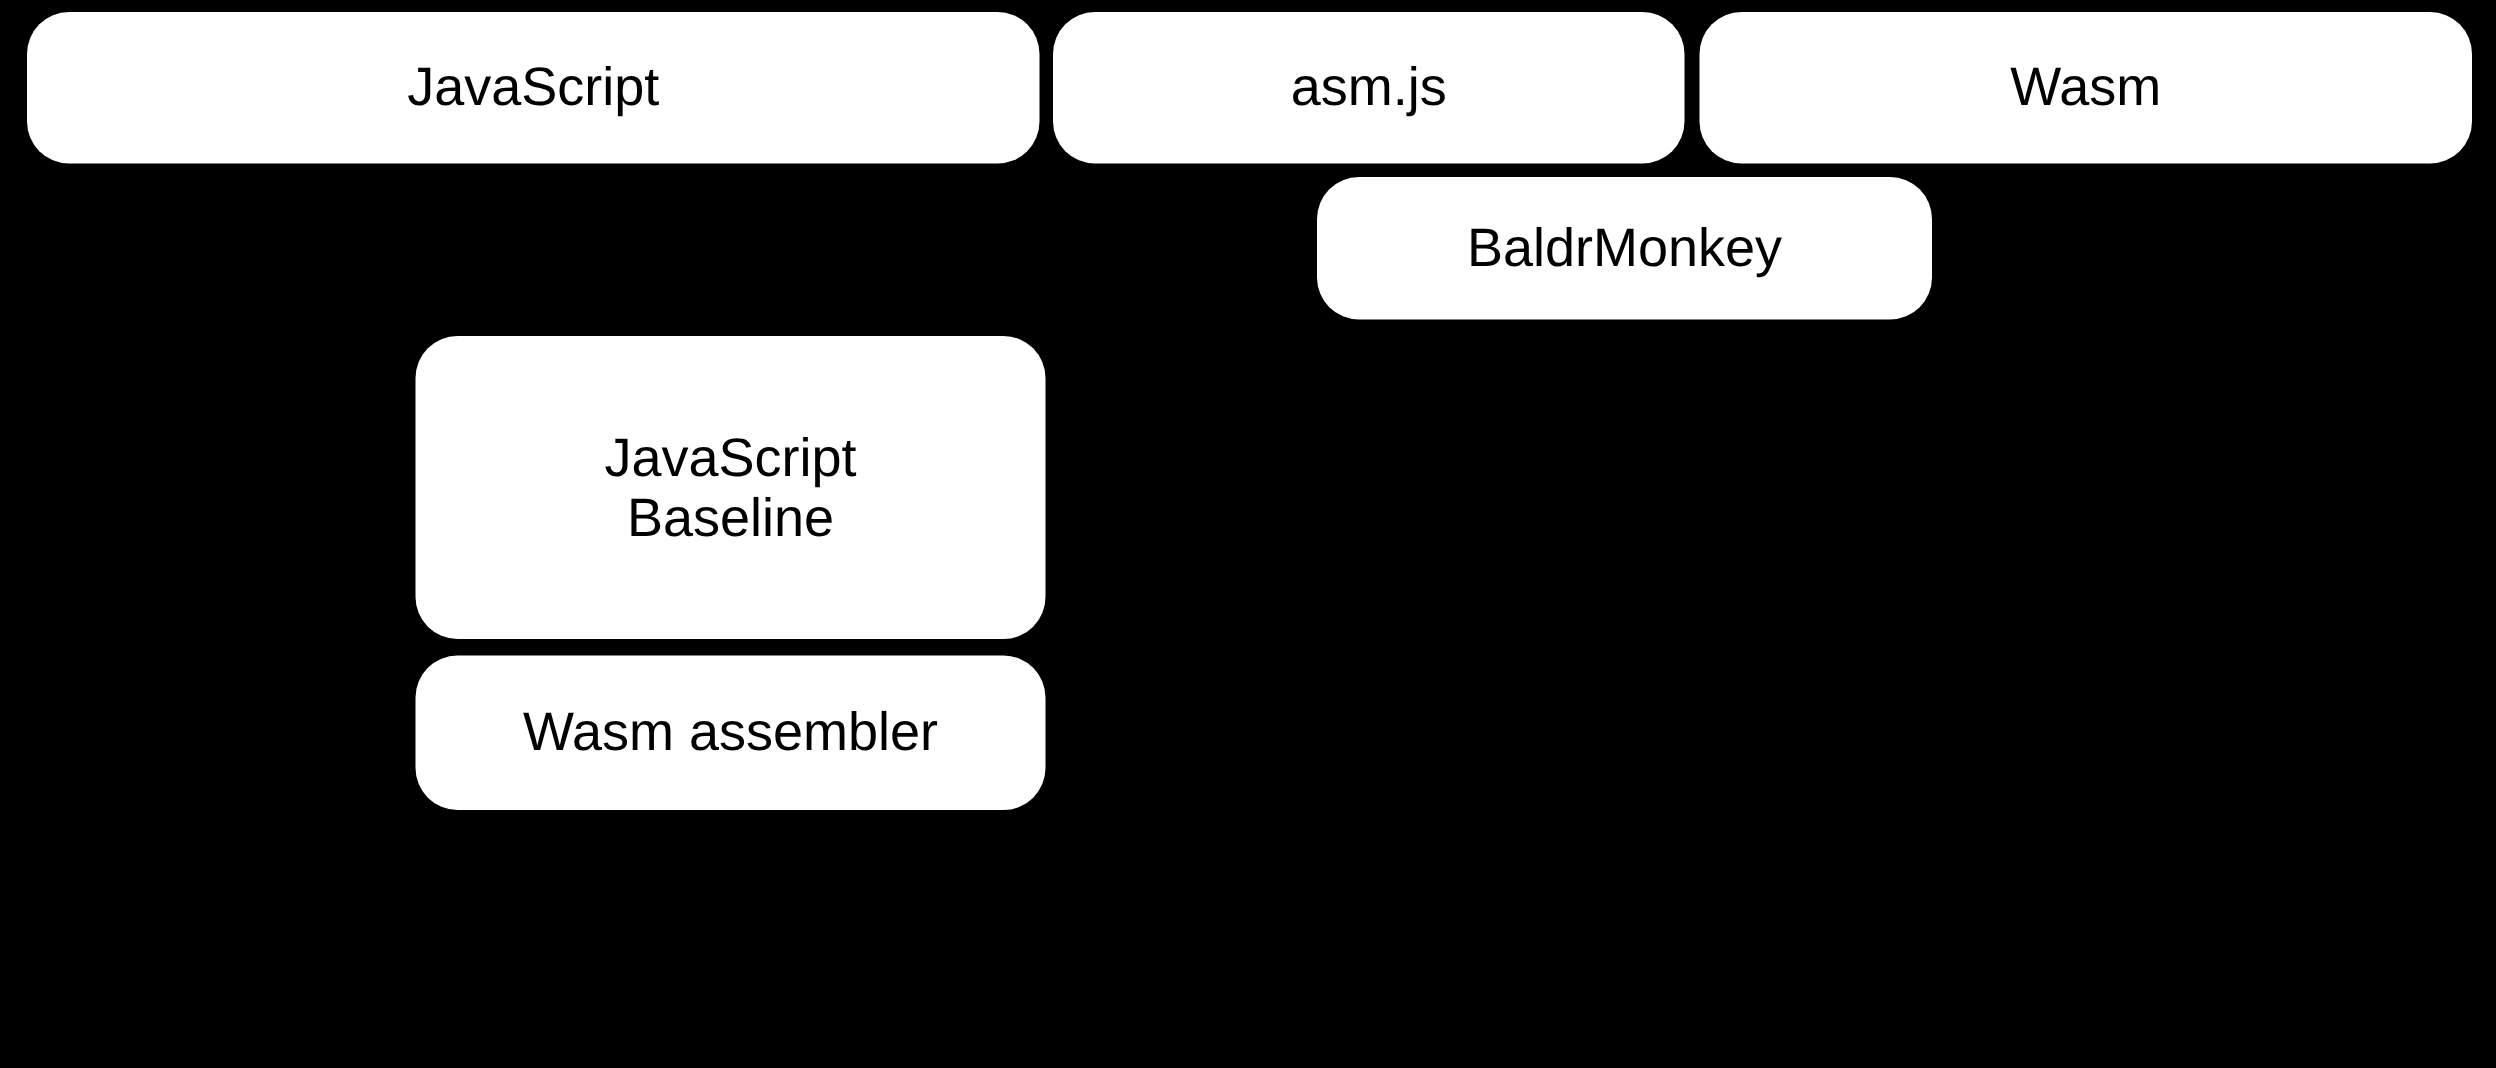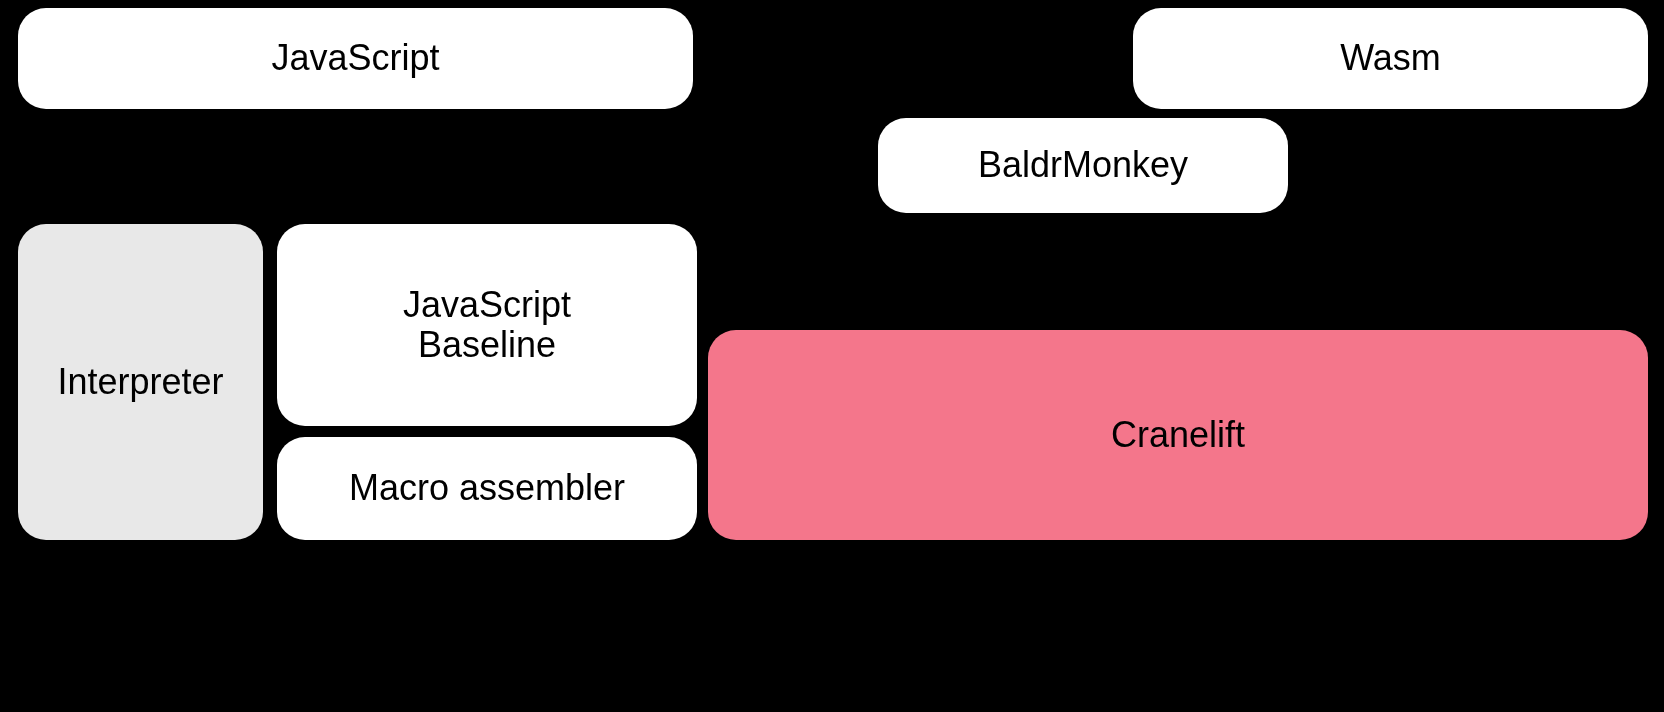--- a/index.html
+++ b/index.html
@@ -58,30 +58,29 @@
   
   .n-nativecode   { left: 277px;  top: 548px; width: 1371px; height: 100px; }
 </style>
 </head>
 <body>
 
 <div id="stage">
 
   <div class="node fill-white n-javascript">JavaScript</div>
 
+  <div class="node fill-white n-asmjs">asm.js</div>
 
   <div class="node fill-white n-wasm">Wasm</div>
 
 
   <div class="node fill-white n-baldrmonkey">BaldrMonkey</div>
 
-  <div class="node fill-gray n-interpreter">Interpreter</div>
 
   <div class="node fill-white n-jsbaseline">JavaScript
 Baseline</div>
 
-  <div class="node fill-white n-macroasm">Macro assembler</div>
+  <div class="node fill-white n-macroasm">Wasm assembler</div>
 
 
-  <div class="node fill-pink n-cranelift">Cranelift</div>
 
 
 </div>
 
 </body></html>

